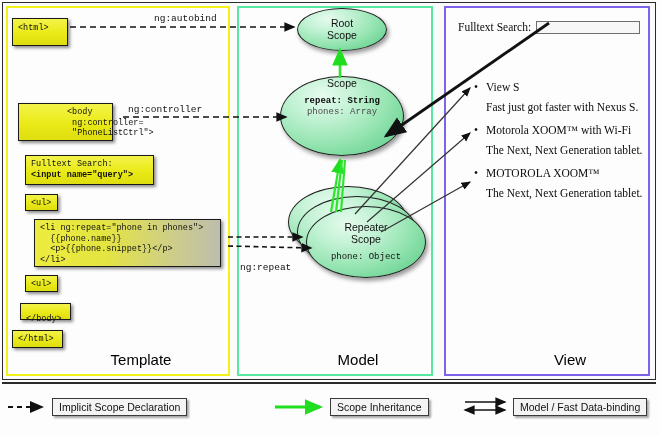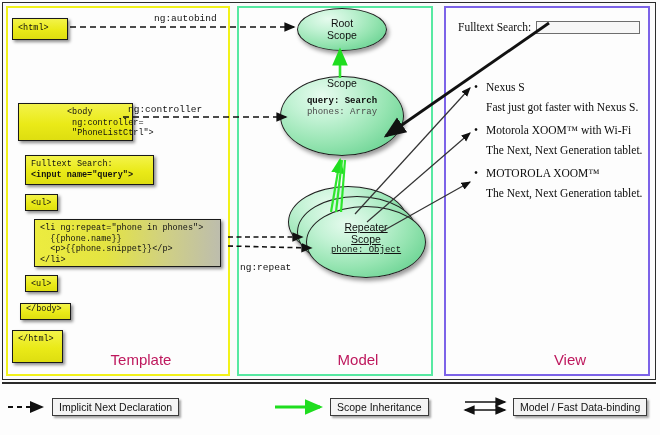--- a/index.html
+++ b/index.html
@@ -10,21 +10,21 @@
   .outer-frame{position:absolute;left:2px;top:2px;width:654px;height:378px;
     background:#fbfbfb;border:1px solid #2b2b2b;box-sizing:border-box;}
 
   
   .panel{position:absolute;box-sizing:border-box;background:#fdfdfd;}
   .panel-template{left:6px;top:6px;width:224px;height:370px;border:2px solid #f2f21a;}
   .panel-model{left:237px;top:6px;width:196px;height:370px;border:2px solid #57e9a2;}
   .panel-view{left:444px;top:6px;width:206px;height:370px;border:2px solid #7c63e8;}
 
   .panel-label{position:absolute;bottom:6px;left:0;right:0;text-align:center;
-    font-size:15px;color:#be185d;font-family:"Liberation Sans",sans-serif;margin-left:46px;}
+    font-size:15px;color:#000000;font-family:"Liberation Sans",sans-serif;margin-left:46px;}
 
   
   .codebox{position:absolute;box-sizing:border-box;
     border:1.6px solid #1a1a1a;
     background:linear-gradient(to bottom,#f3f34a 0%,#eaea18 55%,#dede10 100%);
     box-shadow:2px 2px 3px rgba(0,0,0,.45);
     font-family:"Liberation Mono","DejaVu Sans Mono",monospace;
     font-size:8.5px;line-height:10.5px;color:#111;
     padding:2px 5px;white-space:pre;}
   .codebox.grad{background:linear-gradient(to right,#ecec3f 0%,#e4e442 38%,#cfcf86 72%,#bdbdad 100%);}
@@ -70,75 +70,75 @@
 <body>
 
 <div id="stage">
 
   <div class="outer-frame"></div>
 
   <div class="panel panel-template">
     <div class="panel-label">Template</div>
   </div>
 
-  <div class="codebox" style="left:12px;top:18px;width:56px;height:22px;padding-top:4px;">&lt;html&gt;</div>
-
-  <div class="codebox" style="left:18px;top:103px;width:115px;height:38px;padding-top:3px;padding-left:48px;">&lt;body
+  <div class="codebox" style="left:12px;top:18px;width:56px;height:28px;padding-top:4px;">&lt;html&gt;</div>
+
+  <div class="codebox" style="left:18px;top:103px;width:95px;height:38px;padding-top:3px;padding-left:48px;">&lt;body
  ng:controller=
  "PhoneListCtrl"&gt;</div>
 
   <div class="codebox" style="left:25px;top:155px;width:129px;height:30px;padding-top:3px;"><span>Fulltext Search:</span>
 <b>&lt;input name="query"&gt;</b></div>
 
   <div class="codebox" style="left:25px;top:194px;width:33px;height:17px;padding-top:3px;">&lt;ul&gt;</div>
 
   <div class="codebox grad" style="left:34px;top:219px;width:187px;height:48px;padding-top:3px;">&lt;li ng:repeat="phone in phones"&gt;
   {{phone.name}}
   &lt;p&gt;{{phone.snippet}}&lt;/p&gt;
 &lt;/li&gt;</div>
 
   <div class="codebox" style="left:25px;top:275px;width:33px;height:17px;padding-top:3px;">&lt;ul&gt;</div>
 
-  <div class="codebox" style="left:20px;top:303px;width:51px;height:17px;padding-top:0;">&lt;/body&gt;</div>
-
-  <div class="codebox" style="left:12px;top:330px;width:51px;height:33px;padding-top:3px;">&lt;/html&gt;</div>
+  <div class="codebox" style="left:20px;top:303px;width:51px;height:17px;padding-top:10px;">&lt;/body&gt;</div>
+
+  <div class="codebox" style="left:12px;top:330px;width:51px;height:18px;padding-top:3px;">&lt;/html&gt;</div>
 
   <div class="panel panel-model">
     <div class="panel-label">Model</div>
   </div>
 
   <div class="ellipse" style="left:297px;top:8px;width:90px;height:43px;">
     <div class="ell-title" style="padding-top:8px;">Root</div>
     <div class="ell-title">Scope</div>
   </div>
 
   <div class="ellipse" style="left:280px;top:76px;width:124px;height:80px;">
     <div class="ell-title">Scope</div>
     <div class="ell-props" style="margin-top:7px;">
-      <div class="k">query: Search</div>
+      <div class="k">repeat: String</div>
       <div class="d">phones: Array</div>
     </div>
   </div>
 
   <div class="ellipse" style="left:288px;top:186px;width:120px;height:72px;"></div>
   <div class="ellipse" style="left:297px;top:196px;width:120px;height:72px;"></div>
-  <div class="ellipse" style="left:306px;top:206px;width:120px;height:72px;text-decoration:underline;">
+  <div class="ellipse" style="left:306px;top:206px;width:120px;height:72px;">
     <div class="ell-title" style="padding-top:14px;">Repeater</div>
     <div class="ell-title">Scope</div>
-    <div class="ell-props d" style="">phone: Object</div>
+    <div class="ell-props d" style="margin-top:7px;">phone: Object</div>
   </div>
 
   <div class="panel panel-view">
     <div class="view-inner">
       <div class="view-search-row">
         <span class="view-search-label">Fulltext Search:</span><span class="view-search-input"></span>
       </div>
       <div class="view-list">
         <div class="view-item">
-          <div class="view-name"><span class="bullet">•</span><span>Nexus S</span></div>
+          <div class="view-name"><span class="bullet">•</span><span>View S</span></div>
           <div class="view-snip">Fast just got faster with Nexus S.</div>
         </div>
         <div class="view-item">
           <div class="view-name"><span class="bullet">•</span><span>Motorola XOOM™  with Wi-Fi</span></div>
           <div class="view-snip">The Next, Next Generation tablet.</div>
         </div>
         <div class="view-item">
           <div class="view-name"><span class="bullet">•</span><span>MOTOROLA XOOM™</span></div>
           <div class="view-snip">The Next, Next Generation tablet.</div>
         </div>
@@ -199,18 +199,18 @@
         </marker>
       </defs>
 
       <line x1="8" y1="21" x2="42" y2="21" stroke="#111" stroke-width="2" stroke-dasharray="5,4" marker-end="url(#lgBlack)"></line>
 
       <line x1="275" y1="21" x2="320" y2="21" stroke="#1fdd1f" stroke-width="3" marker-end="url(#lgGreen)"></line>
 
       <line x1="465" y1="16" x2="505" y2="16" stroke="#111" stroke-width="1.6" marker-end="url(#lgBlack)"></line>
       <line x1="465" y1="24" x2="505" y2="24" stroke="#111" stroke-width="1.6" marker-end="url(#lgBlack)" marker-start="url(#lgBackB)"></line>
     </svg>
-    <div class="legend-box" style="left:52px;top:12px;">Implicit Next Declaration</div>
+    <div class="legend-box" style="left:52px;top:12px;">Implicit Scope Declaration</div>
     <div class="legend-box" style="left:330px;top:12px;">Scope Inheritance</div>
     <div class="legend-box" style="left:513px;top:12px;">Model / Fast Data-binding</div>
   </div>
 
 </div>
 
 </body></html>

